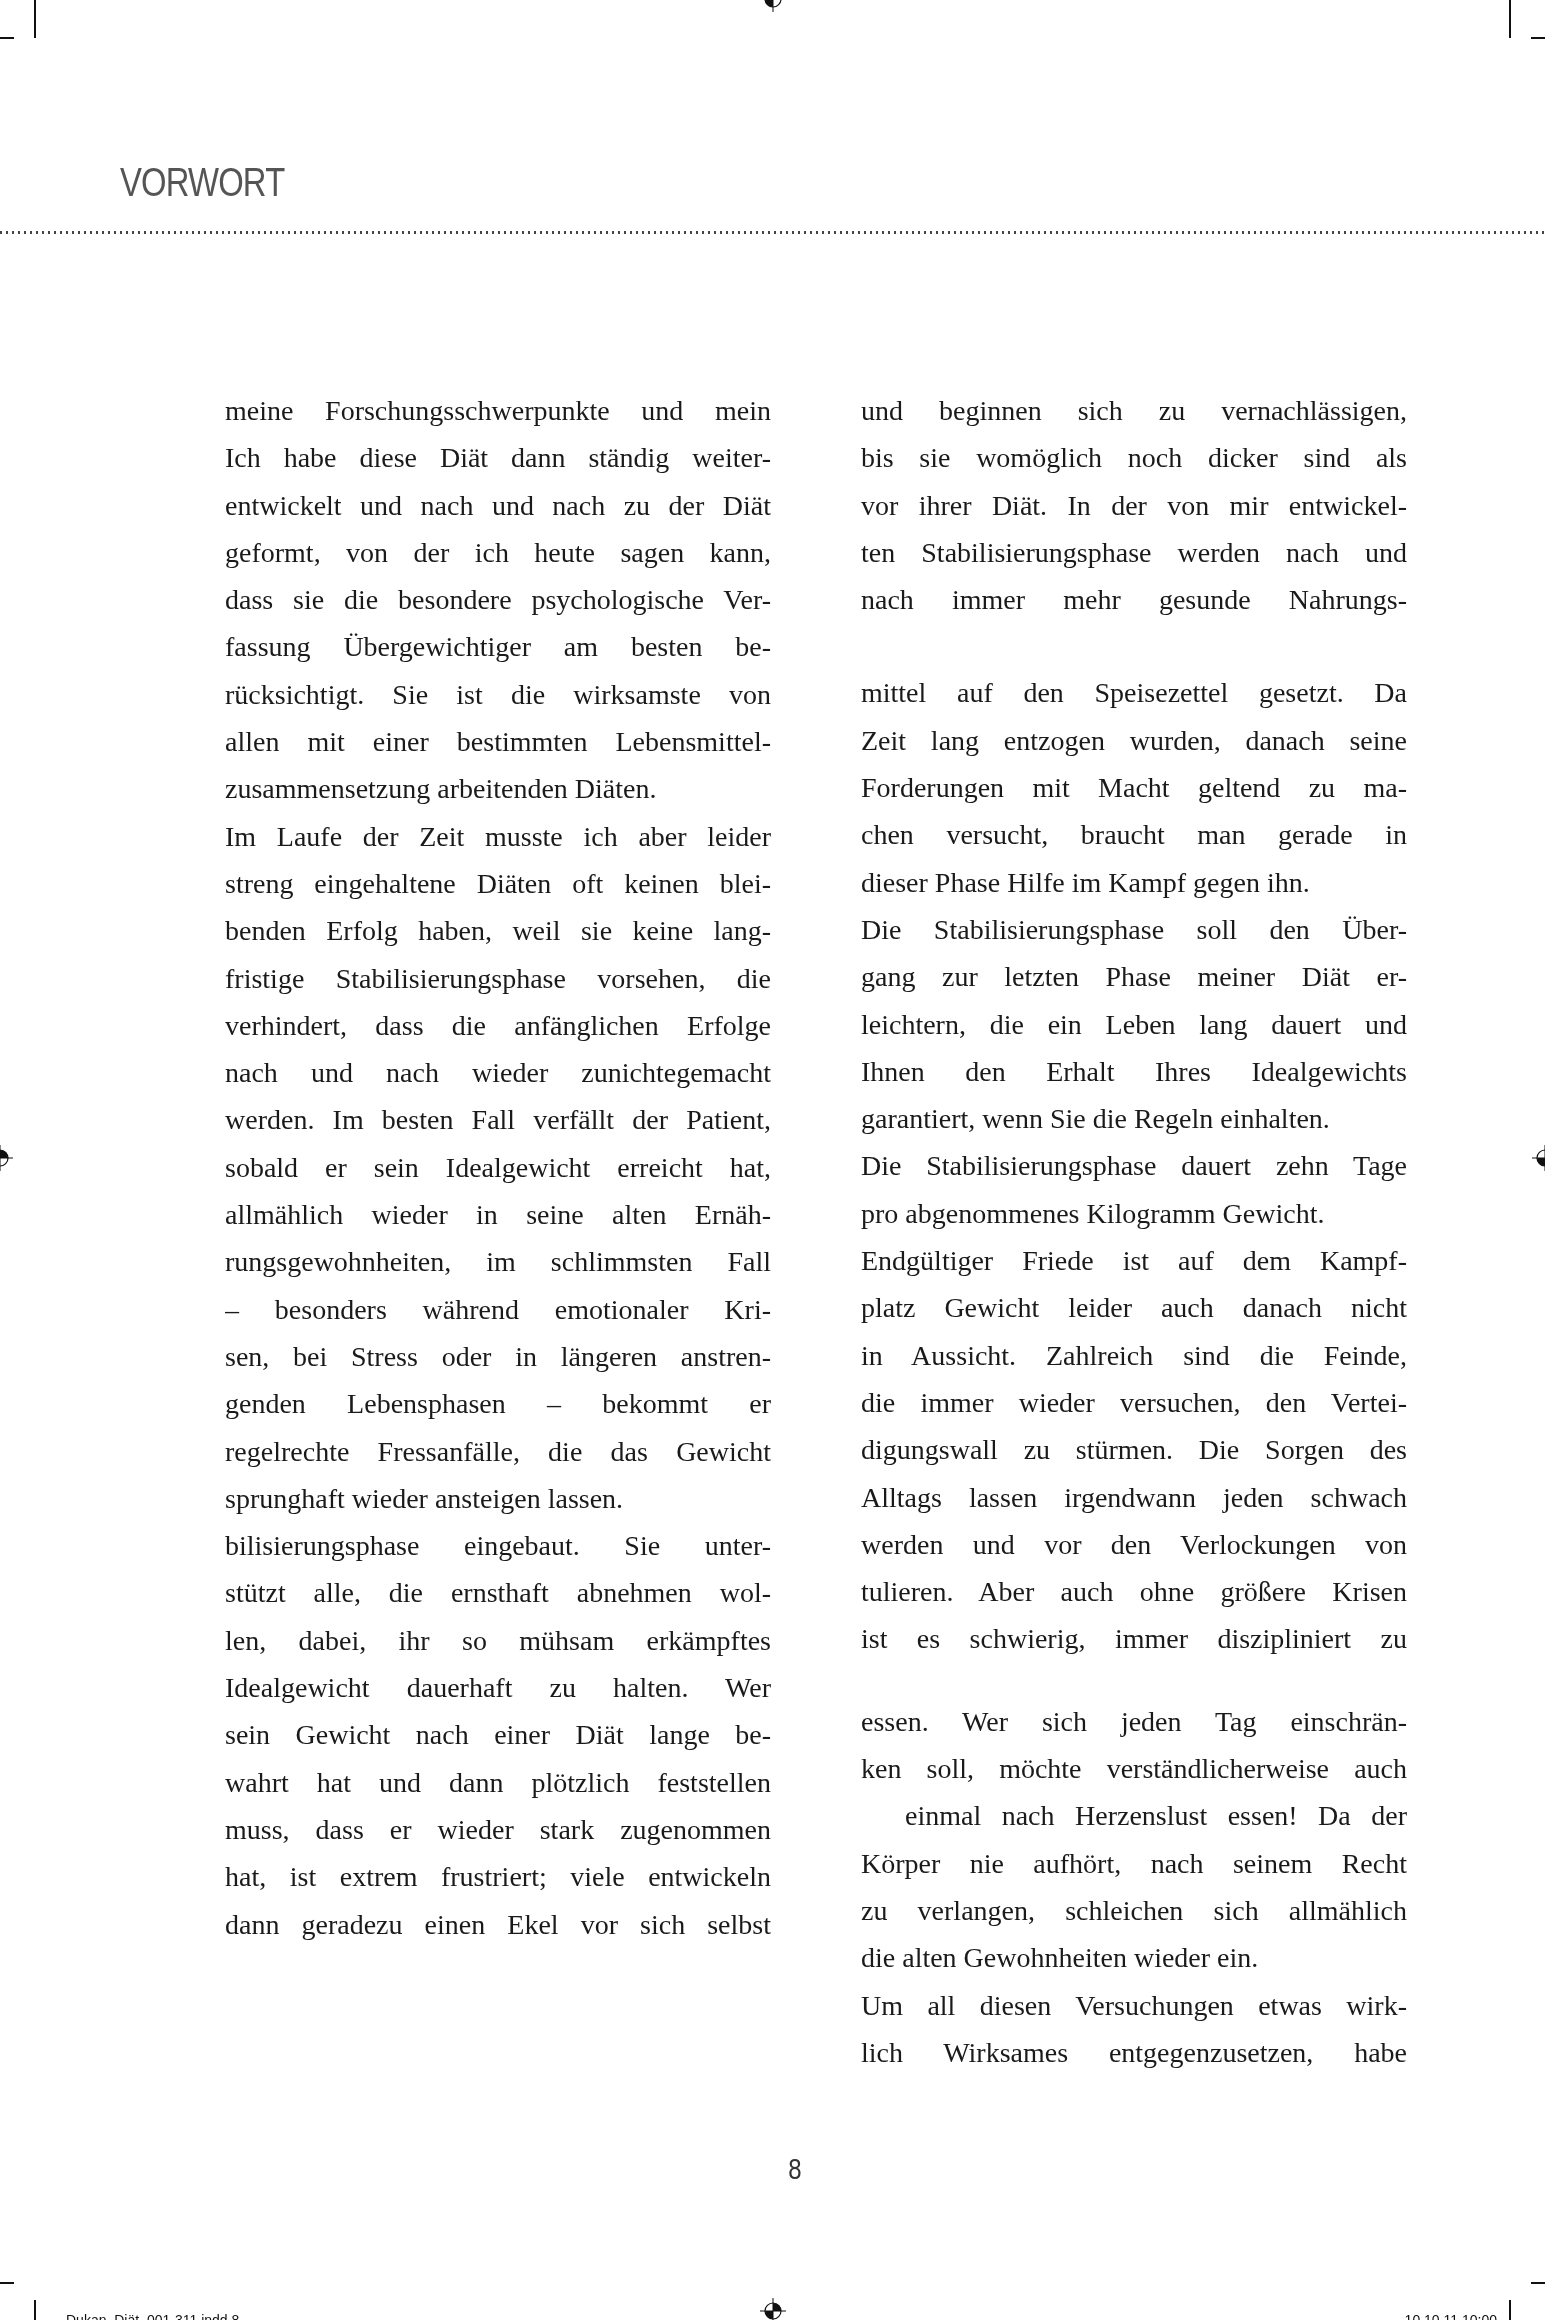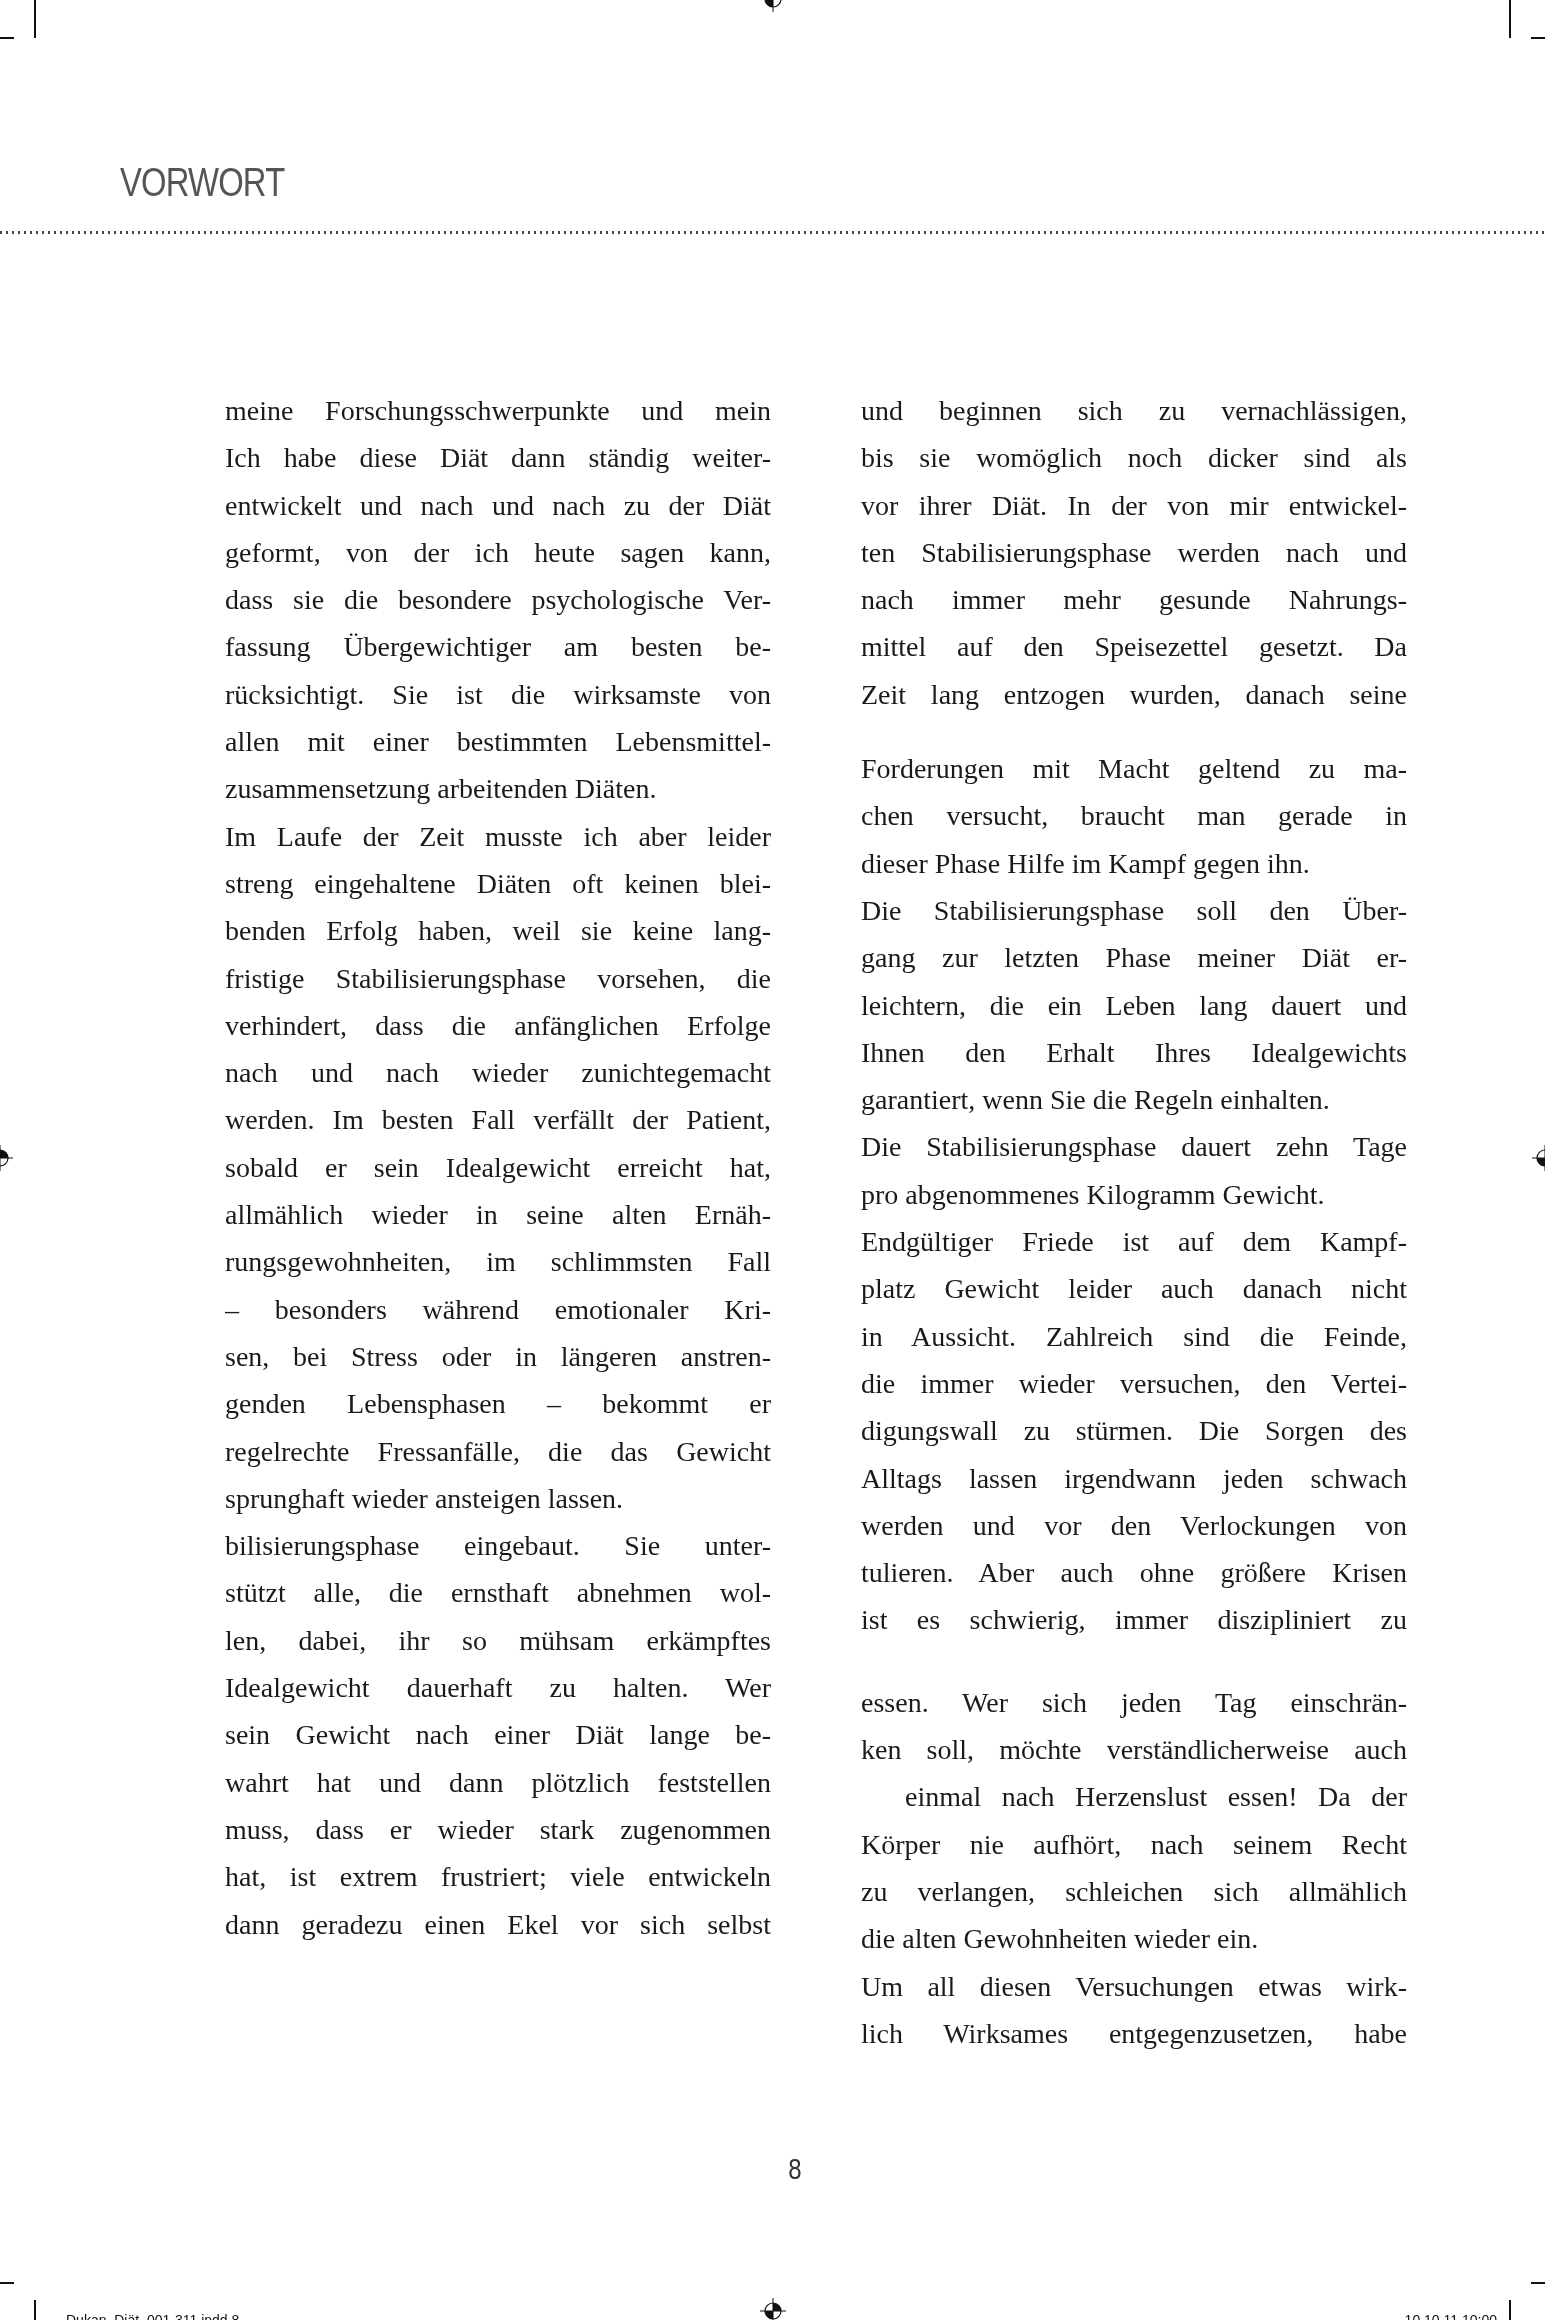--- a/index.html
+++ b/index.html
@@ -97,23 +97,23 @@
     <span class="line" style="white-space: normal; overflow: hidden;">muss, dass er wieder stark zugenommen</span>
     <span class="line" style="white-space: normal; overflow: hidden;">hat, ist extrem frustriert; viele entwickeln</span>
     <span class="line" style="white-space: normal; overflow: hidden;">dann geradezu einen Ekel vor sich selbst</span>
   </div>
 <div class="col right">
     <span class="line" style="white-space: normal; overflow: hidden;">und beginnen sich zu vernachlässigen,</span>
     <span class="line" style="white-space: normal; overflow: hidden;">bis sie womöglich noch dicker sind als</span>
     <span class="line" style="white-space: normal; overflow: hidden;">vor ihrer Diät. In der von mir entwickel-</span>
     <span class="line" style="white-space: normal; overflow: hidden;">ten Stabilisierungsphase werden nach und</span>
     <span class="line" style="white-space: normal; overflow: hidden;">nach immer mehr gesunde Nahrungs-</span>
-    <span class="line" style="white-space: normal; overflow: hidden;">mittel auf den Speisezettel gesetzt. Da</span>
+    <span class="line" style="white-space: normal; overflow: hidden; margin-top: 46px;">mittel auf den Speisezettel gesetzt. Da</span>
     <span class="line" style="white-space: normal; overflow: hidden;">Zeit lang entzogen wurden, danach seine</span>
-    <span class="line" style="white-space: normal; overflow: hidden; margin-top: 27px;">Forderungen mit Macht geltend zu ma-</span>
+    <span class="line" style="white-space: normal; overflow: hidden;">Forderungen mit Macht geltend zu ma-</span>
     <span class="line" style="white-space: normal; overflow: hidden;">chen versucht, braucht man gerade in</span>
     <span class="line last" style="white-space: normal; overflow: hidden;">dieser Phase Hilfe im Kampf gegen ihn.</span>
     <span class="line" style="white-space: normal; overflow: hidden;">Die Stabilisierungsphase soll den Über-</span>
     <span class="line" style="white-space: normal; overflow: hidden;">gang zur letzten Phase meiner Diät er-</span>
     <span class="line" style="white-space: normal; overflow: hidden;">leichtern, die ein Leben lang dauert und</span>
     <span class="line" style="white-space: normal; overflow: hidden;">Ihnen den Erhalt Ihres Idealgewichts</span>
     <span class="line last" style="white-space: normal; overflow: hidden;">garantiert, wenn Sie die Regeln einhalten.</span>
     <span class="line" style="white-space: normal; overflow: hidden;">Die Stabilisierungsphase dauert zehn Tage</span>
     <span class="line last" style="white-space: normal; overflow: hidden;">pro abgenommenes Kilogramm Gewicht.</span>
     <span class="line" style="white-space: normal; overflow: hidden;">Endgültiger Friede ist auf dem Kampf-</span>

